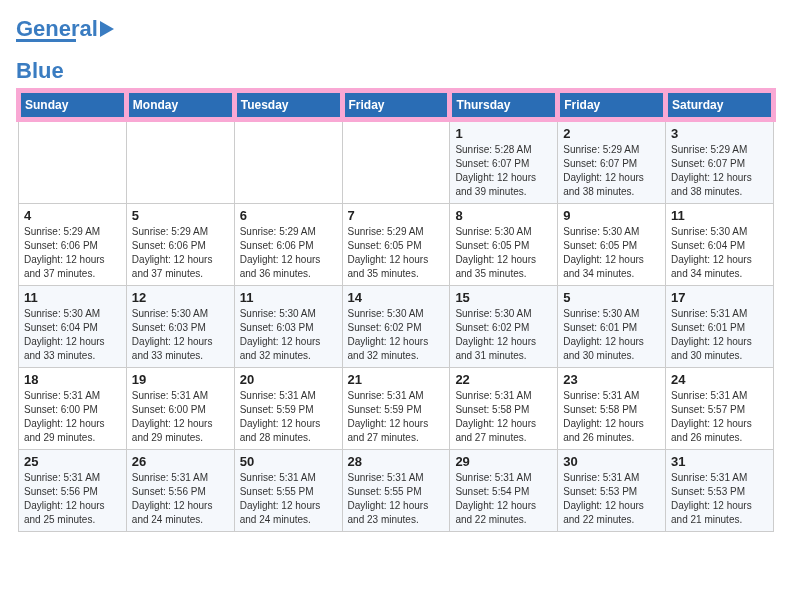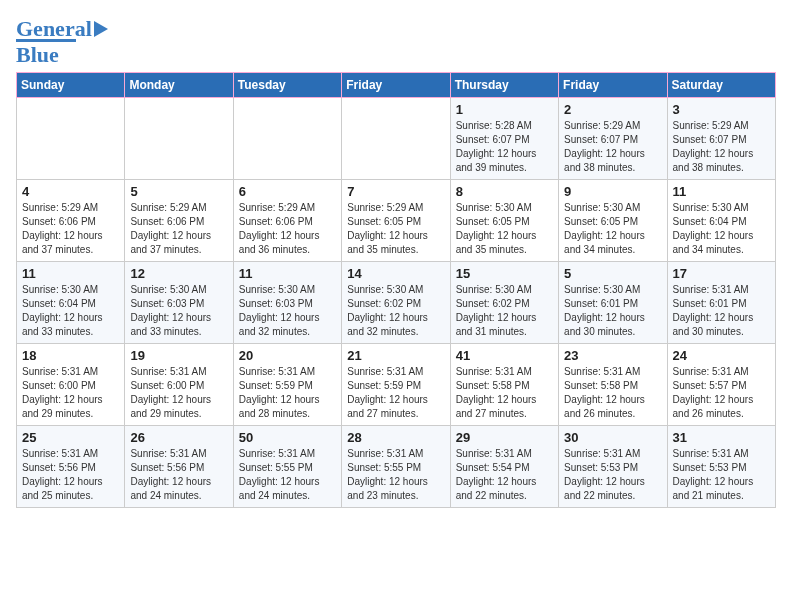--- a/index.html
+++ b/index.html
@@ -13,21 +13,20 @@
     .header-area {
       display: flex;
       justify-content: space-between;
       align-items: flex-start;
       margin-bottom: 4px;
     }
     .logo {
       display: flex;
       flex-direction: column;
       align-items: flex-start;
-      font-family: Liberation Serif, serif;
     }
     .title-section {
       text-align: right;
     }
     .main-title {
       font-size: 36px;
       font-weight: bold;
       color: #222;
     }
     .subtitle {
@@ -40,21 +39,21 @@
       border-collapse: collapse;
       font-size: 11px;
     }
     .calendar th {
       background: #2a6db5;
       color: #fff;
       padding: 5px 4px;
       text-align: left;
       font-size: 12px;
       font-weight: bold;
-      border: 1px solid #f9a8d4;
+      border: 5px solid #f9a8d4;
     }
     .calendar td {
       vertical-align: top;
       padding: 4px 5px;
       border: 1px solid #ccc;
       width: calc(100% / 7);
       min-height: 80px;
       background: #fff;
     }
     .calendar tr:nth-child(odd) td {
@@ -103,21 +102,21 @@
 
 <div class="header-area">
   <div class="logo">
     <div class="logo-row">
       <span class="logo-blue">General</span>
       <span class="logo-triangle"></span>
     </div>
     <div style="display:flex; align-items:center; margin-top:-4px;">
       <div class="logo-underline" style="width:60px;"></div>
     </div>
-    <div class="logo-row" style="margin-top:0px;">
+    <div class="logo-row" style="margin-top:16px;">
       <span class="logo-blue">Blue</span>
     </div>
   </div>
   <div class="title-section">
     <div class="main-title"></div>
     <div class="subtitle"></div>
   </div>
 </div>
 
 <table class="calendar">
@@ -222,21 +221,21 @@
         </td>
         <td>
           <span class="day-number">20</span>
           <div class="day-info">Sunrise: 5:31 AM<br>Sunset: 5:59 PM<br>Daylight: 12 hours and 28 minutes.</div>
         </td>
         <td>
           <span class="day-number">21</span>
           <div class="day-info">Sunrise: 5:31 AM<br>Sunset: 5:59 PM<br>Daylight: 12 hours and 27 minutes.</div>
         </td>
         <td>
-          <span class="day-number">41</span>
+          <span class="day-number">22</span>
           <div class="day-info">Sunrise: 5:31 AM<br>Sunset: 5:58 PM<br>Daylight: 12 hours and 27 minutes.</div>
         </td>
         <td>
           <span class="day-number">23</span>
           <div class="day-info">Sunrise: 5:31 AM<br>Sunset: 5:58 PM<br>Daylight: 12 hours and 26 minutes.</div>
         </td>
         <td>
           <span class="day-number">24</span>
           <div class="day-info">Sunrise: 5:31 AM<br>Sunset: 5:57 PM<br>Daylight: 12 hours and 26 minutes.</div>
         </td>

